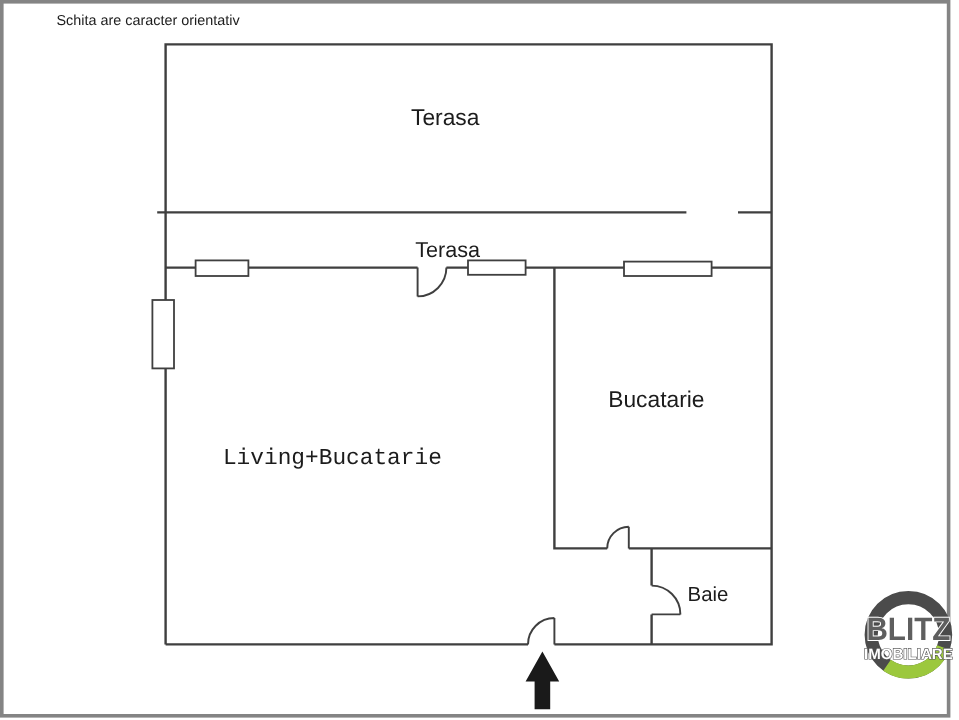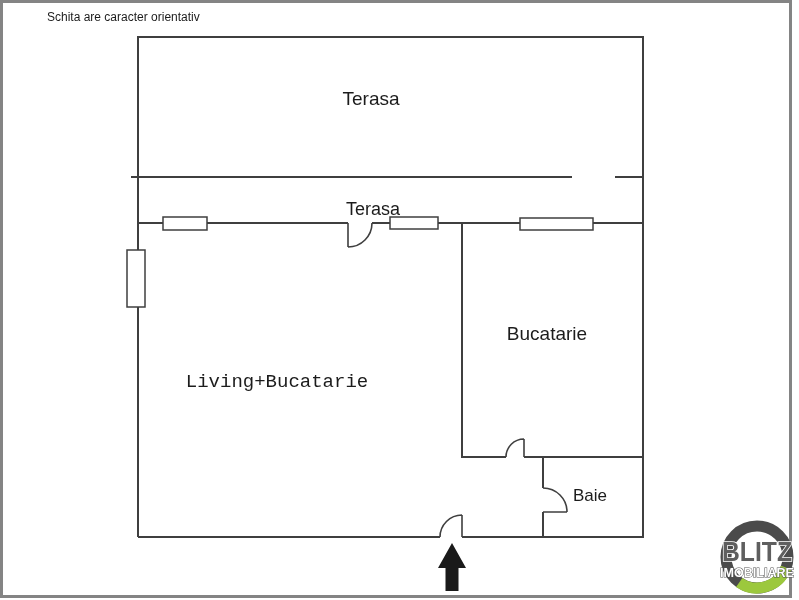--- a/index.html
+++ b/index.html
@@ -16,21 +16,21 @@
   .door{stroke:var(--wall);stroke-width:1.6;fill:none;}
   .window{fill:#fff;stroke:var(--wall);stroke-width:1.5;}
   .arrow-shape{fill:var(--arrow);stroke:none;}
   .label{position:absolute;transform:translate(-50%,-50%);white-space:nowrap;color:var(--text);}
   .lbl-gradina{left:371px;top:99px;font-size:19px;}
   .lbl-terasa{left:373px;top:209px;font-size:18px;}
   .lbl-living{left:277px;top:382px;font-size:19px;font-family:Liberation Mono, monospace;}
   .lbl-dormitor{left:547px;top:334px;font-size:19px;}
   .lbl-baie{left:590px;top:496px;font-size:17px;}
   .disclaimer{position:absolute;left:47px;top:10px;font-size:12px;color:var(--text);}
-  .logo{position:absolute;left:716px;top:516px;width:82px;height:82px;}
+  .logo{position:absolute;left:716px;top:488px;width:82px;height:82px;}
   .logo .ring{stroke:var(--logo-ring);stroke-width:11;fill:none;}
   .logo .accent{stroke:var(--logo-accent);stroke-width:11;fill:none;}
   .logo .brand{fill:var(--logo-text);stroke:#ffffff;stroke-width:1.6;paint-order:stroke;
     font-family:"Liberation Sans","DejaVu Sans",sans-serif;font-weight:bold;}
   .logo .tagline{fill:#ffffff;stroke:#555555;stroke-width:1;paint-order:stroke;
     font-family:"Liberation Sans","DejaVu Sans",sans-serif;font-weight:bold;}
 </style>
 </head>
 <body>
 

